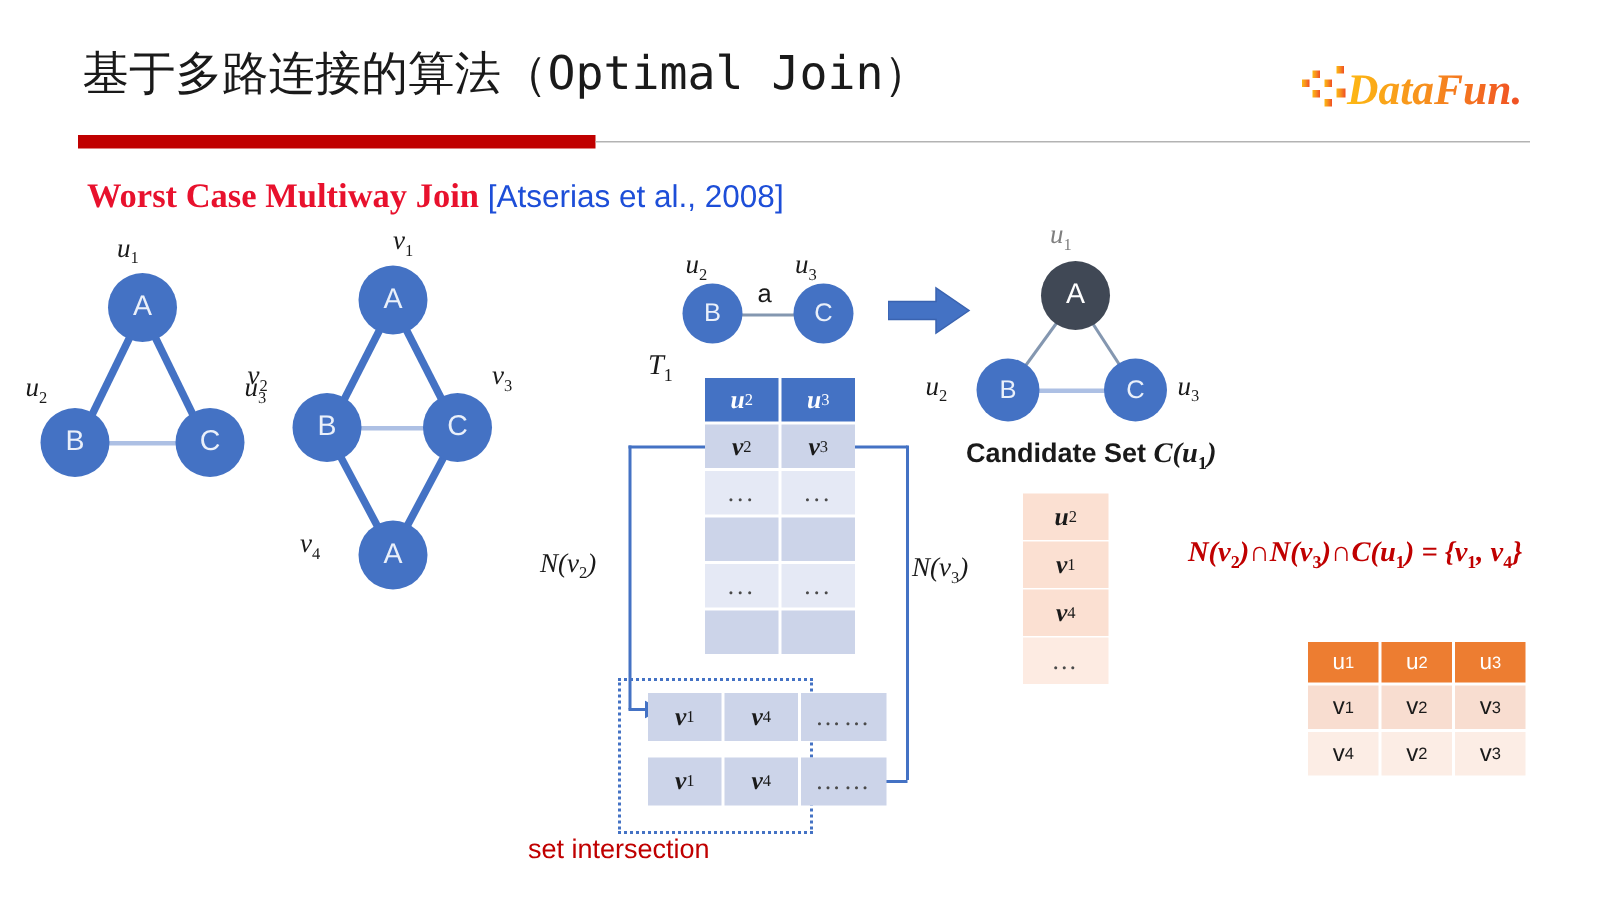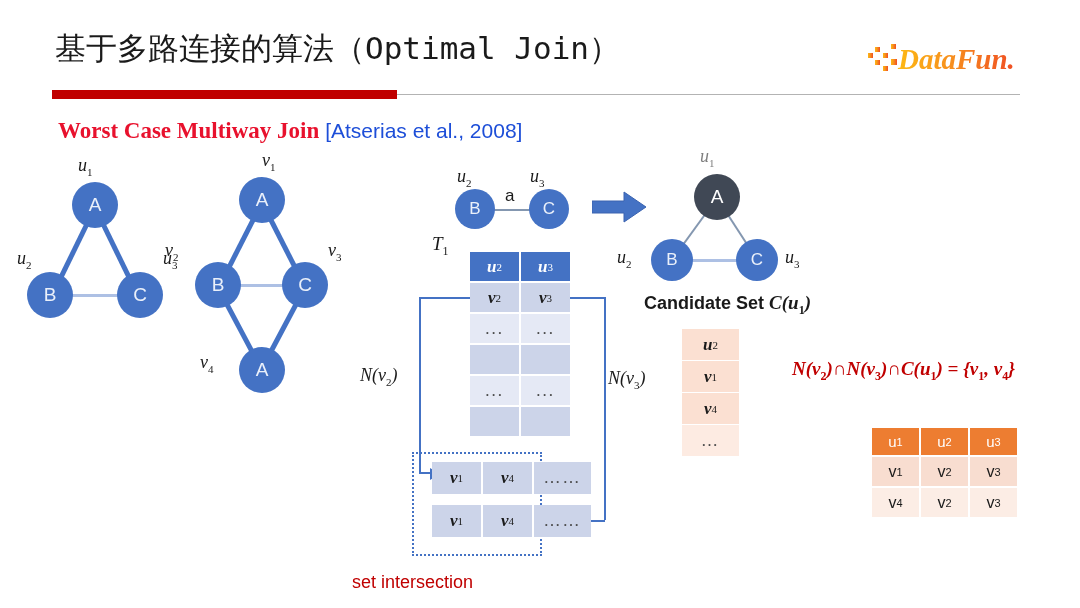--- a/index.html
+++ b/index.html
@@ -377,21 +377,21 @@
 
     <div class="cell r-a" style="left:432px; top:462px; width:49px; height:32px;">v<sub>1</sub></div>
     <div class="cell r-a" style="left:483px; top:462px; width:49px; height:32px;">v<sub>4</sub></div>
     <div class="cell r-a dots" style="left:534px; top:462px; width:57px; height:32px;">……</div>
 
     <div class="cell r-a" style="left:432px; top:505px; width:49px; height:32px;">v<sub>1</sub></div>
     <div class="cell r-a" style="left:483px; top:505px; width:49px; height:32px;">v<sub>4</sub></div>
     <div class="cell r-a dots" style="left:534px; top:505px; width:57px; height:32px;">……</div>
   </div>
 
-  <div class="setint" style="left:352px; top:556px;margin-top:16px;">set intersection</div>
+  <div class="setint" style="left:352px; top:556px;">set intersection</div>
 
   <div>
 
     <div class="edge thin" style="left:717px; top:197px; width:78px; transform:rotate(126deg);"></div>
     <div class="edge thin" style="left:717px; top:197px; width:74px; transform:rotate(57deg);"></div>
     <div class="edge pale" style="left:672px; top:259px; width:85px;"></div>
 
     <div class="node dark" style="left:694px; top:174px; width:46px; height:46px;">A</div>
     <div class="node small" style="left:651px; top:239px; width:42px; height:42px;">B</div>
     <div class="node small" style="left:736px; top:239px; width:42px; height:42px;">C</div>

